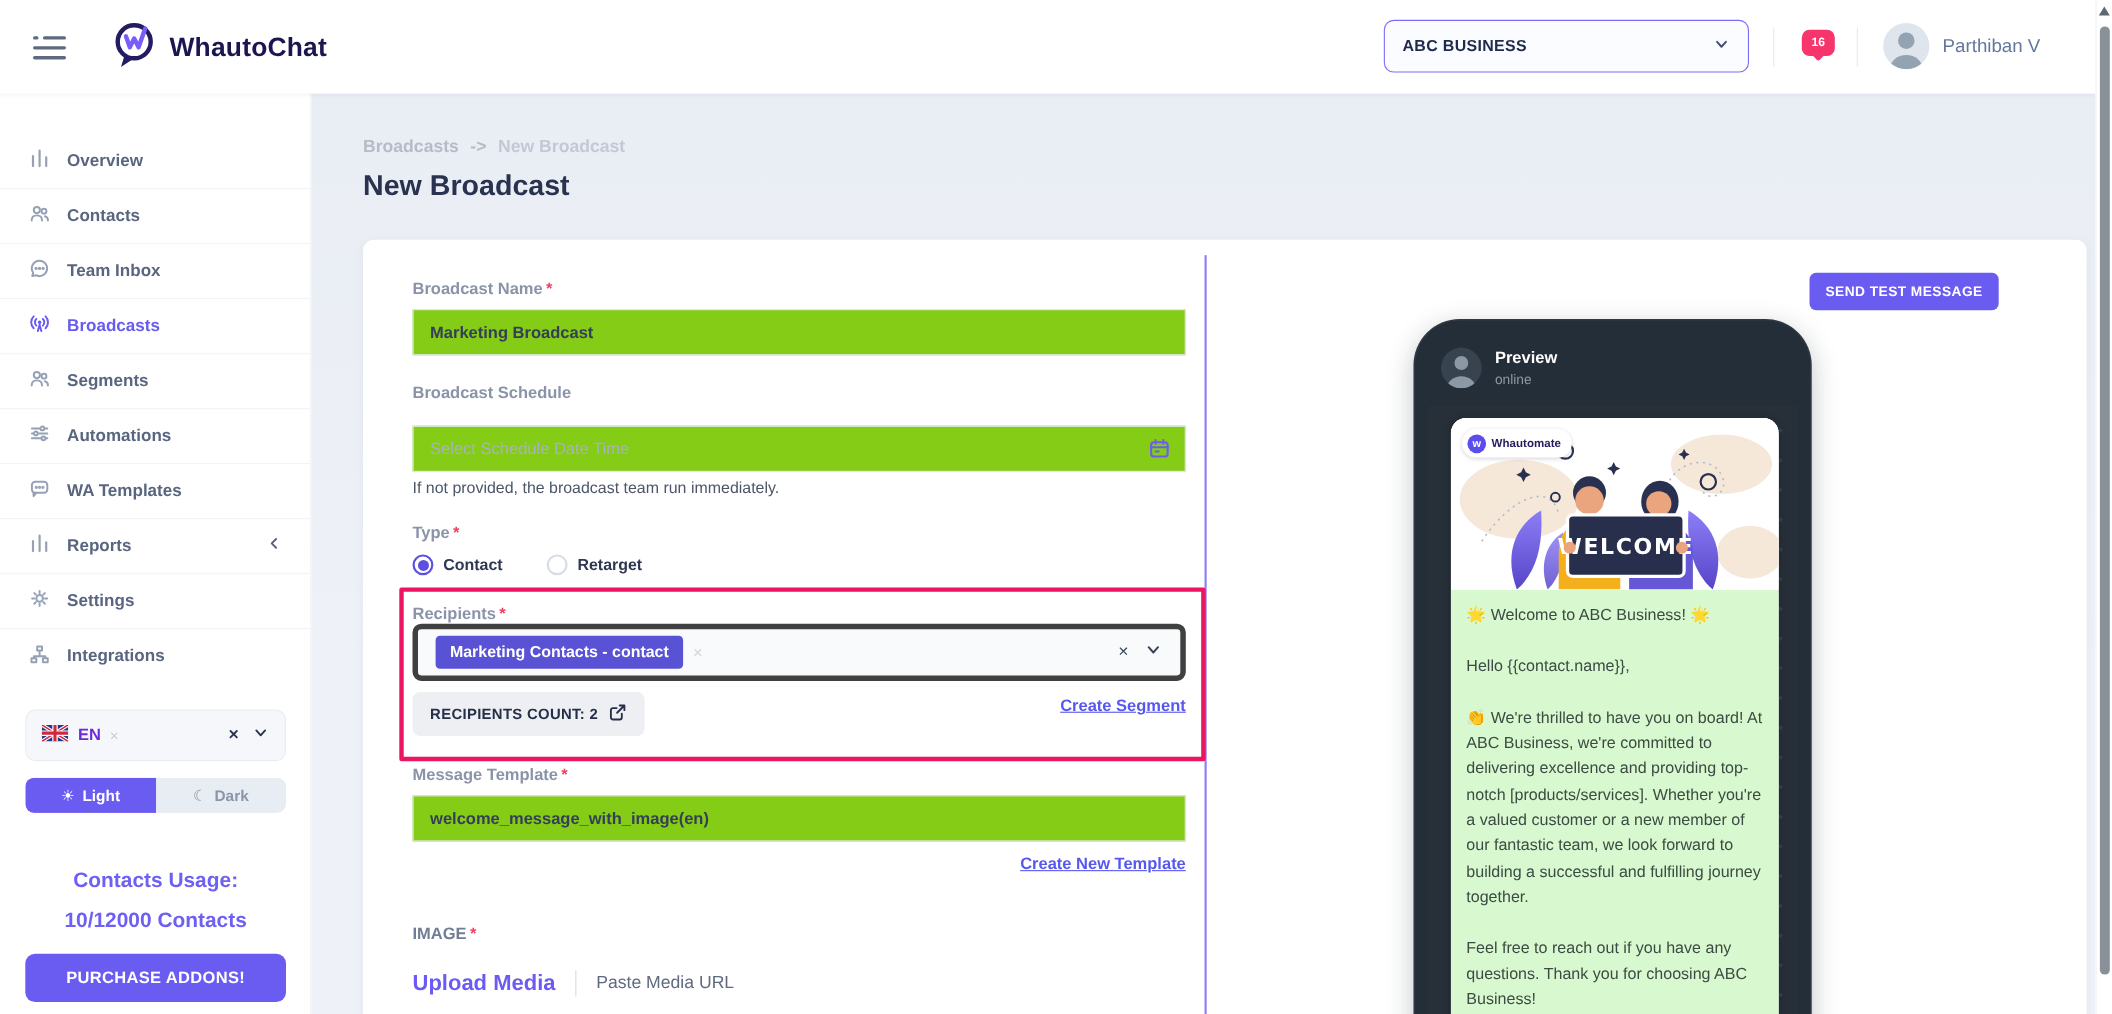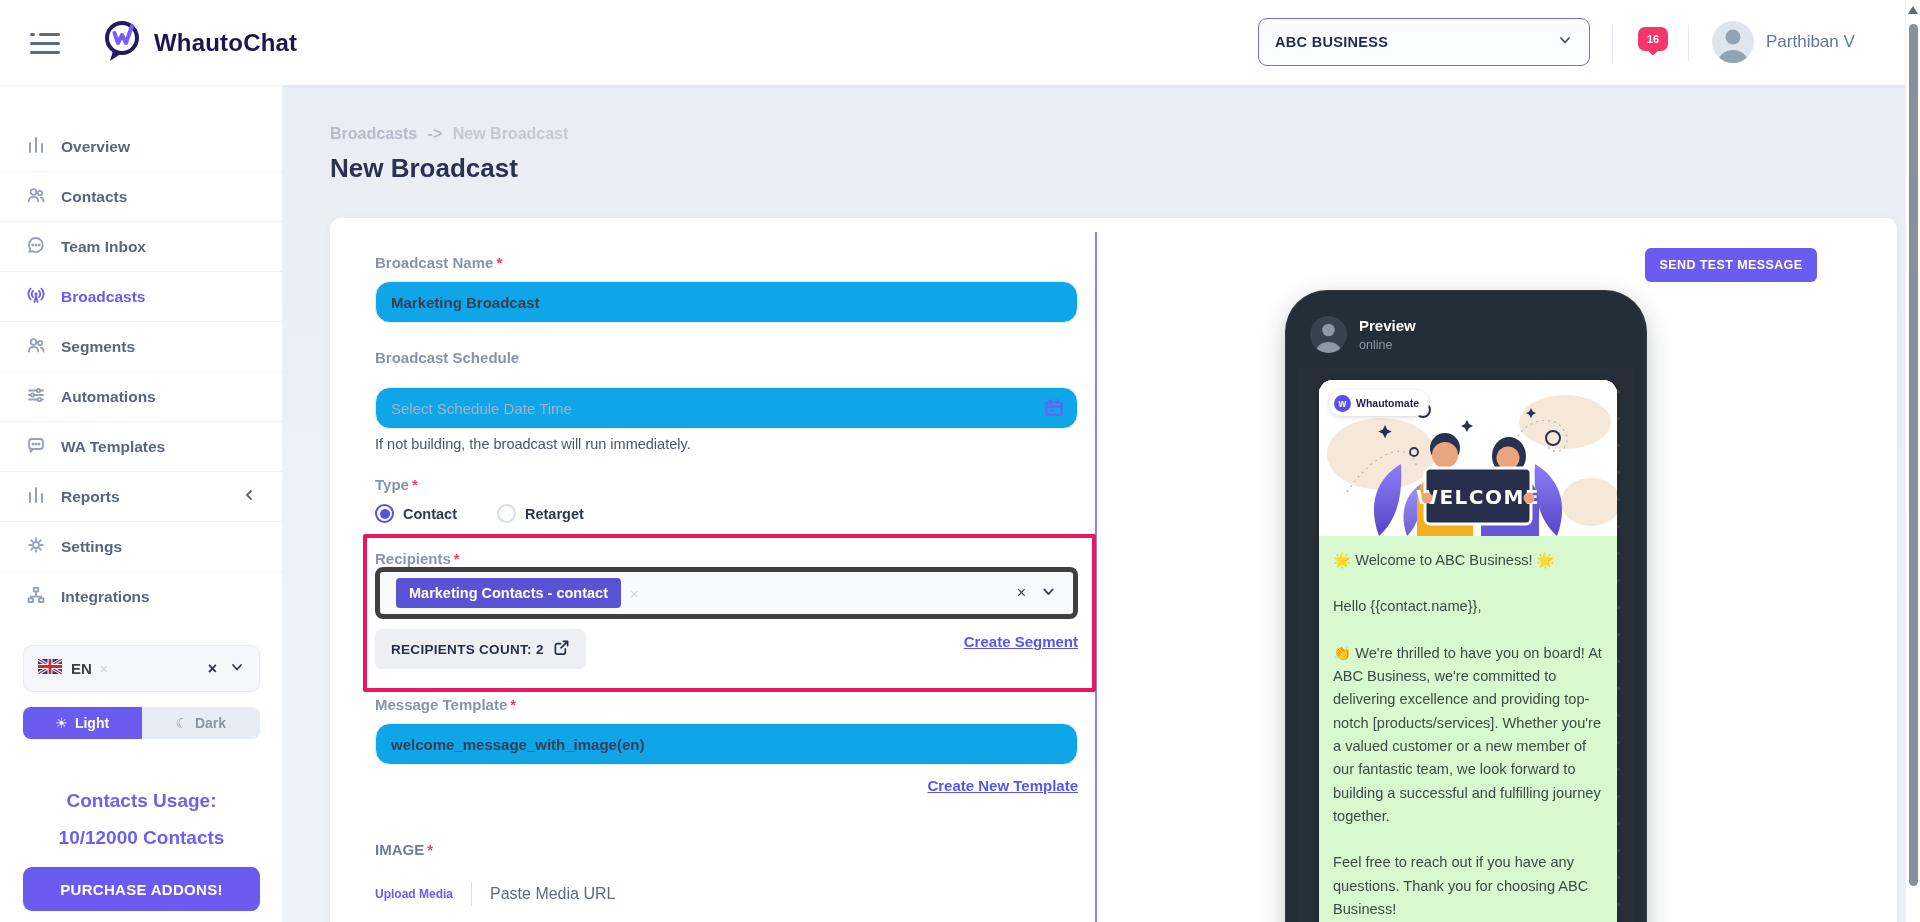--- a/index.html
+++ b/index.html
@@ -37,21 +37,21 @@
   .menu { position:absolute; left:0; top:37px; width:100%; }
   .mi { height:50px; display:flex; align-items:center; padding:0 26px; gap:15px;
     border-bottom:1px solid #f1f3f7; cursor:pointer; color:#5a6680; }
   .mi svg { stroke:#96a1b5; }
   .mi .mlab { font-size:15.5px; font-weight:600; }
   .mi.active { color:#6a5cf0; }
   .mi.active svg { stroke:#6a5cf0; }
   .mi .spread { flex:1; }
   .lang { position:absolute; left:23px; top:560px; width:237px; height:47px; background:#f5f7fa;
     border:1px solid #e8edf3; border-radius:9px; display:flex; align-items:center; padding:0 14px; }
-  .lang .code { font-size:15px; font-weight:700; color:#404040; margin-left:9px; }
+  .lang .code { font-size:15px; font-weight:700; color:#6d28d9; margin-left:9px; }
   .lang .ghost-x { color:#c9cfd9; font-size:14px; margin-left:8px; }
   .lang .spread { flex:1; }
   .lang .x { color:#2c3550; font-size:16px; font-weight:600; cursor:pointer; margin-right:12px; }
   .theme { position:absolute; left:23px; top:622px; width:237px; height:32px; display:flex;
     border-radius:8px; overflow:hidden; }
   .theme .t { flex:1; display:flex; align-items:center; justify-content:center; gap:7px;
     font-size:14px; font-weight:700; cursor:pointer; }
   .theme .light { background:#6a5cf0; color:#fff; }
   .theme .dark { background:#e8edf3; color:#8a95a8; }
   .usage { position:absolute; left:0; top:705px; width:283px; text-align:center; color:#6e60f2; }
@@ -69,21 +69,21 @@
   .crumbs .cur { color:#c3c9d4; }
   .ptitle { position:absolute; left:47px; top:68px; font-size:26px; font-weight:800; color:#29324f; }
   .card { position:absolute; left:47px; top:133px; width:1567px; height:760px; background:#fff;
     border-radius:10px; box-shadow:0 2px 10px rgba(40,50,80,.05); overflow:hidden; }
 
   
   .form { position:absolute; left:45px; top:36px; width:703px; }
   .flabel { font-size:15px; font-weight:700; color:#8a93a8; }
   .flabel.dark { color:#717d95; }
   .req { color:#f23f63; margin-left:3px; }
-  .tinput { width:100%; height:42px; background:#0ea5e9; border:1px solid #e7ecf3; border-radius:15px;
+  .tinput { width:100%; height:42px; background:#84cc16; border:1px solid #e7ecf3; border-radius:0;
     padding:0 15px; font-size:15px; font-weight:600; color:#343e58; font-family:inherit; outline:none; }
   .tinput::placeholder { color:#a8b1c2; font-weight:500; }
   .inwrap { position:relative; }
   .cal-ic { position:absolute; right:13px; top:10px; }
   .helper { font-size:14.5px; color:#4c5668; margin-top:7px; }
   .radios { display:flex; gap:40px; margin-top:11px;text-align:center; }
   .radio { display:flex; align-items:center; gap:9px; cursor:pointer; }
   .rdot { width:19px; height:19px; border-radius:50%; border:2px solid #d7dde7; background:#fff;
     display:flex; align-items:center; justify-content:center; }
   .radio.on .rdot { border-color:#5b50e3; }
@@ -98,21 +98,21 @@
   .selbox .clear { font-size:16px; color:#3a4458; cursor:pointer; margin-right:14px; }
   .cnt-row { margin-top:10px; display:flex; align-items:flex-start; justify-content:space-between;gap:45px; }
   .cnt-badge { height:40px; background:#edeff3; border-radius:7px; padding:0 16px; display:flex;
     align-items:center; gap:9px; cursor:pointer; }
   .cnt-badge span { font-size:13.5px; font-weight:800; color:#262f48; letter-spacing:.3px; }
   .linklike { font-size:15px; font-weight:600; color:#5757f0; text-decoration:underline; cursor:pointer; }
   .cnt-row .linklike { margin-top:4px; }
   .link-row { margin-top:12px; text-align:right; }
   .tabs { margin-top:46px; }
   .tabrow { display:flex; align-items:center; gap:18px; margin-top:24px; }
-  .tab-active { font-size:12px; font-weight:600; color:#6b5bf2; cursor:pointer; }
+  .tab-active { font-size:20px; font-weight:600; color:#6b5bf2; cursor:pointer; }
   .tab-sep { width:1px; height:24px; background:#d8dde6; }
   .tab-idle { font-size:16px; font-weight:500; color:#5f6a80; cursor:pointer; }
   .vdiv { position:absolute; left:765px; top:14px; bottom:0; width:2px; background:#7a6af2; opacity:.85; }
   .annotation { position:absolute; left:33px; top:316px; width:733px; height:158px;
     border:4px solid #eb1561; border-radius:2px; z-index:6; pointer-events:none; }
 
   .send-test { position:absolute; left:1315px; top:30px; width:172px; height:34px; background:#6a5cf0;
     border:none; border-radius:6px; color:#fff; font-size:12.5px; font-weight:800; letter-spacing:.4px;
     font-family:inherit; cursor:pointer; }
 
@@ -339,21 +339,21 @@
       <div class="inwrap" style="margin-top:21px">
         <input class="tinput" placeholder="Select Schedule Date Time" style="">
         <span class="cal-ic">
           <svg width="22" height="22" viewBox="0 0 22 22" fill="none" stroke="#6d5df6" stroke-width="1.9" stroke-linecap="round">
             <rect x="3.5" y="5" width="15" height="13" rx="2.6"></rect>
               <path d="M3.5 9.6h15M7.5 3v3.4M14.5 3v3.4"></path>
             <path d="M7.5 13.5h3" stroke-width="1.7"></path>
           </svg>
         </span>
       </div>
-      <div class="helper">If not building, the broadcast will run immediately.</div>
+      <div class="helper">If not provided, the broadcast team run immediately.</div>
 
       <div class="flabel" style="margin-top:24px">
         <span>Type</span><span class="req">*</span>
       </div>
       <div class="radios">
         <div class="radio on">
           <span class="rdot">
               <i></i>
             </span>
           <span class="rlab">Contact</span>

